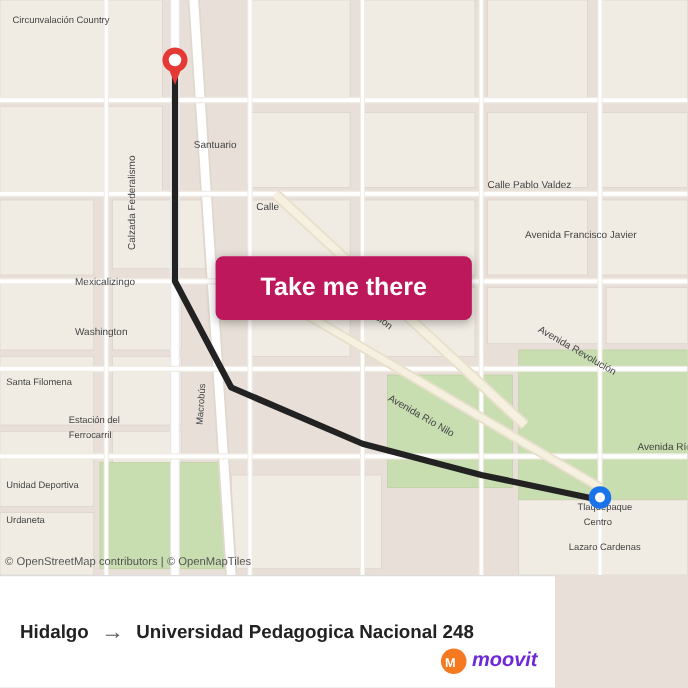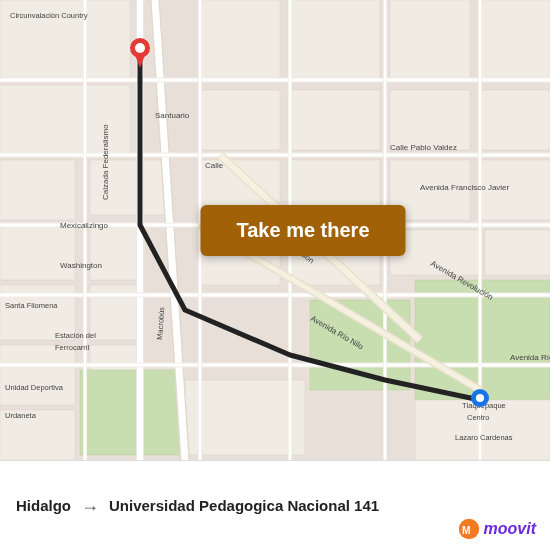--- a/index.html
+++ b/index.html
@@ -35,47 +35,46 @@
       top: 0; left: 0;
       width: 100%; height: 100%;
     }
 
     
     #take-me-there-btn {
       position: absolute;
       top: 205px;
       left: 50%;
       transform: translateX(-50%);
-      background: #a16207;
+      background: #be185d;
       color: #fff;
       border: none;
       border-radius: 6px;
       padding: 14px 36px;
       font-size: 20px;
       font-weight: 600;
       cursor: pointer;
       white-space: nowrap;
       box-shadow: 0 2px 8px rgba(0,0,0,0.3);
       z-index: 10;
-      margin-left: 28px;
     }
 
     
     #attribution {
       position: absolute;
       bottom: 6px;
       left: 4px;
       font-size: 9px;
       color: #555;
       z-index: 5;
     }
 
     
     #bottom-bar {
-      width: 550px;
+      width: 444px;
       height: 90px;
       background: #fff;
       display: flex;
       align-items: center;
       padding: 0 16px;
       border-top: 1px solid #ddd;
       gap: 10px;
       flex-shrink: 0;
     }
 
@@ -247,27 +246,28 @@
 
       <polygon points="135,55 145,55 140,68" fill="#e53935"></polygon>
 
       <circle cx="480" cy="398" r="9" fill="#1a73e8"></circle>
       <circle cx="480" cy="398" r="4" fill="#fff"></circle>
 
     </svg>
 
     <button id="take-me-there-btn">Take me there</button>
 
+    <div id="attribution">© OpenStreetMap contributors | © OpenMapTiles</div>
 
   </div>
 
   <div id="bottom-bar" style="position:relative;">
     <span id="origin-label">Hidalgo</span>
     <span id="arrow-icon">→</span>
-    <span id="destination-label">Universidad Pedagogica Nacional 141</span>
+    <span id="destination-label">Universidad Pedagogica Nacional 248</span>
 
     <div id="moovit-logo">
       <svg id="moovit-icon" viewBox="0 0 28 28" xmlns="http://www.w3.org/2000/svg">
         <circle cx="14" cy="14" r="13" fill="#f47920"></circle>
         <text x="5" y="20" font-size="13" fill="#fff" font-weight="bold" font-family="Arial">M</text>
       </svg>
       <span id="moovit-text">moovit</span>
     </div>
   </div>
 

